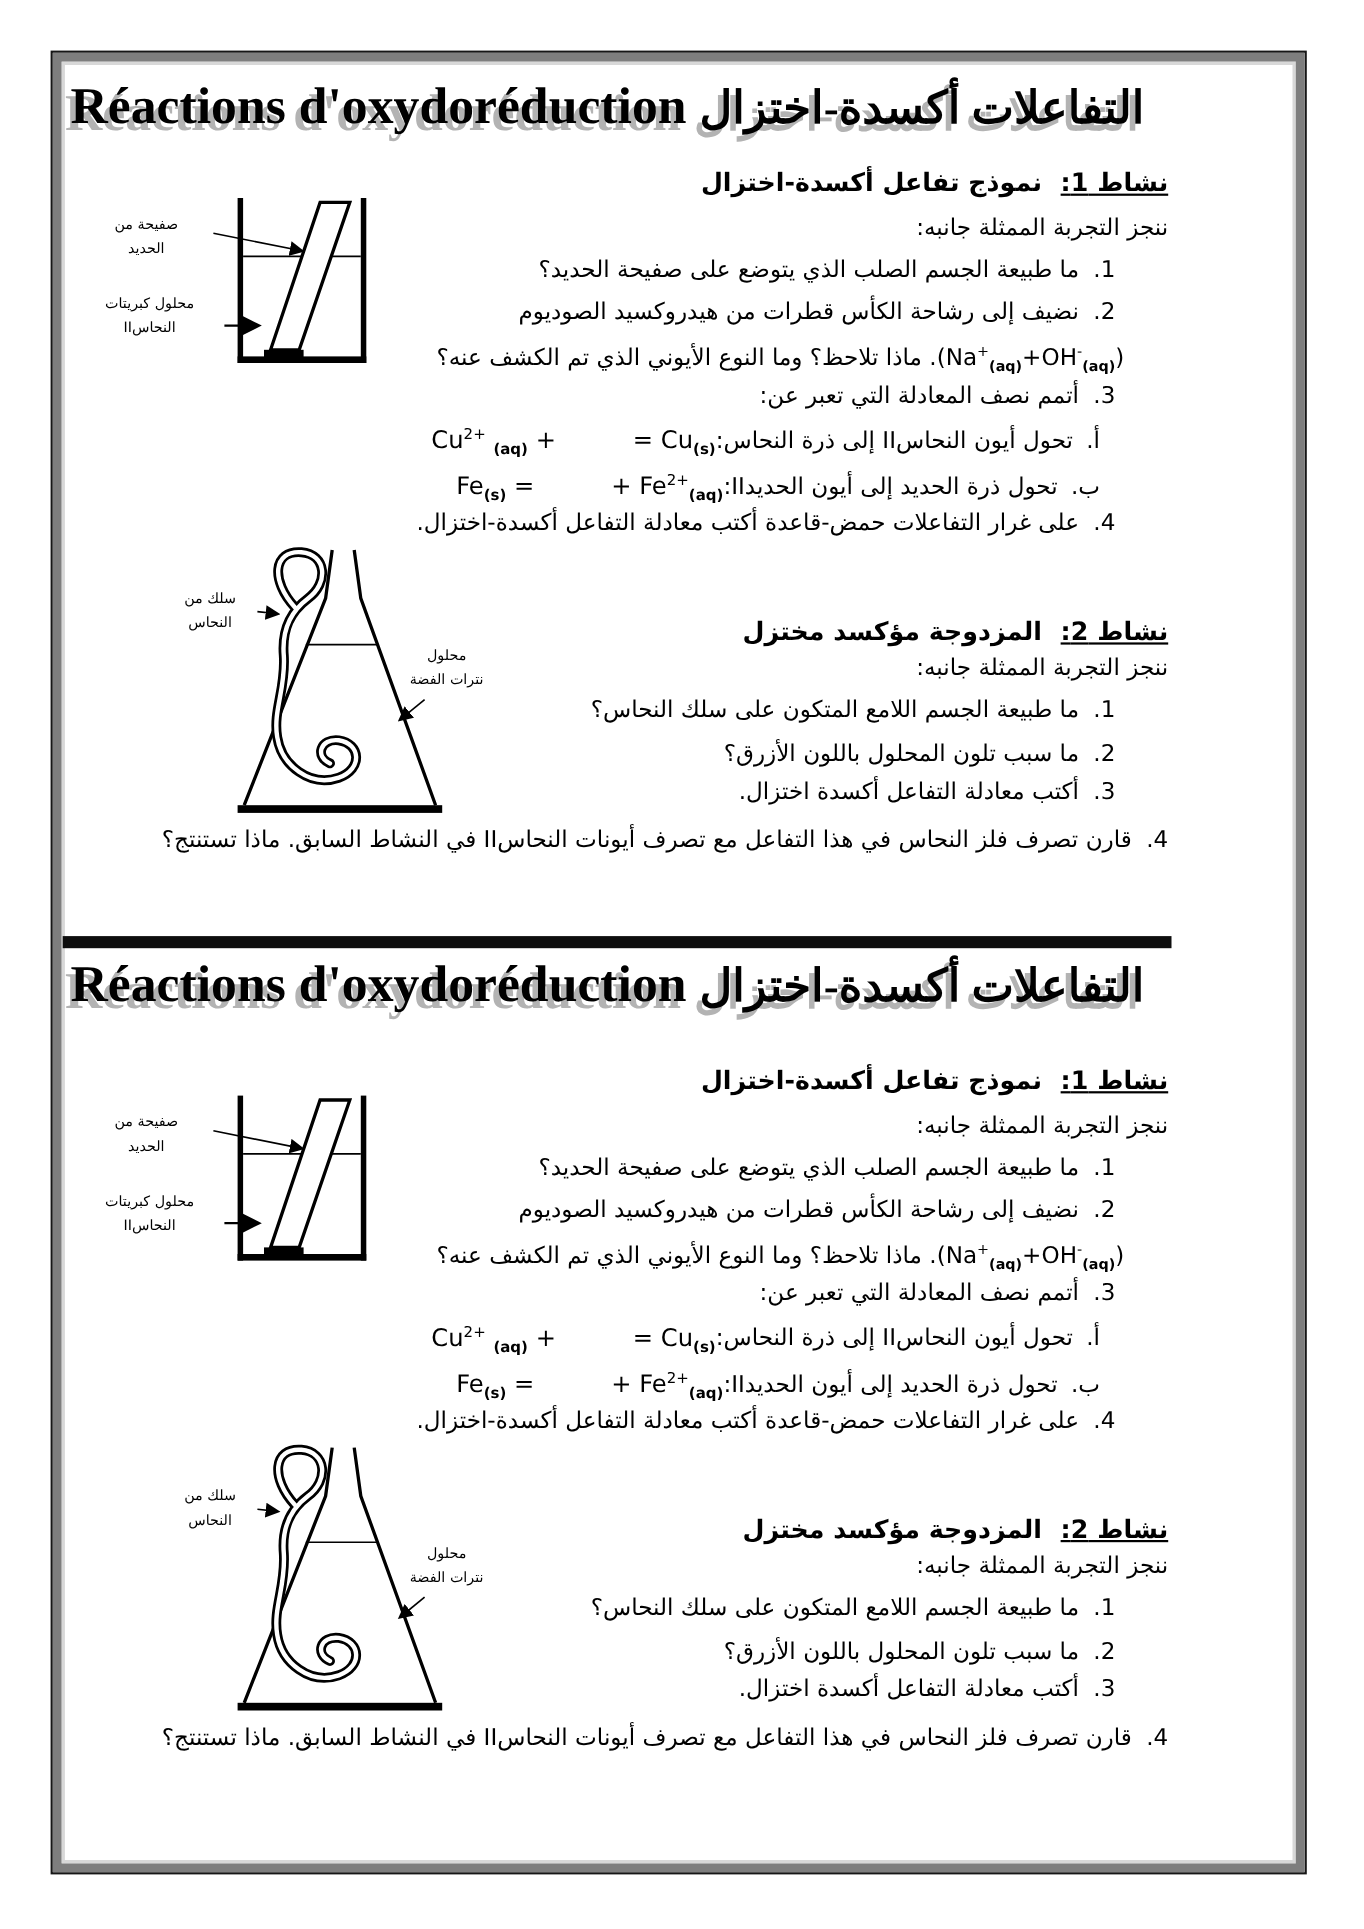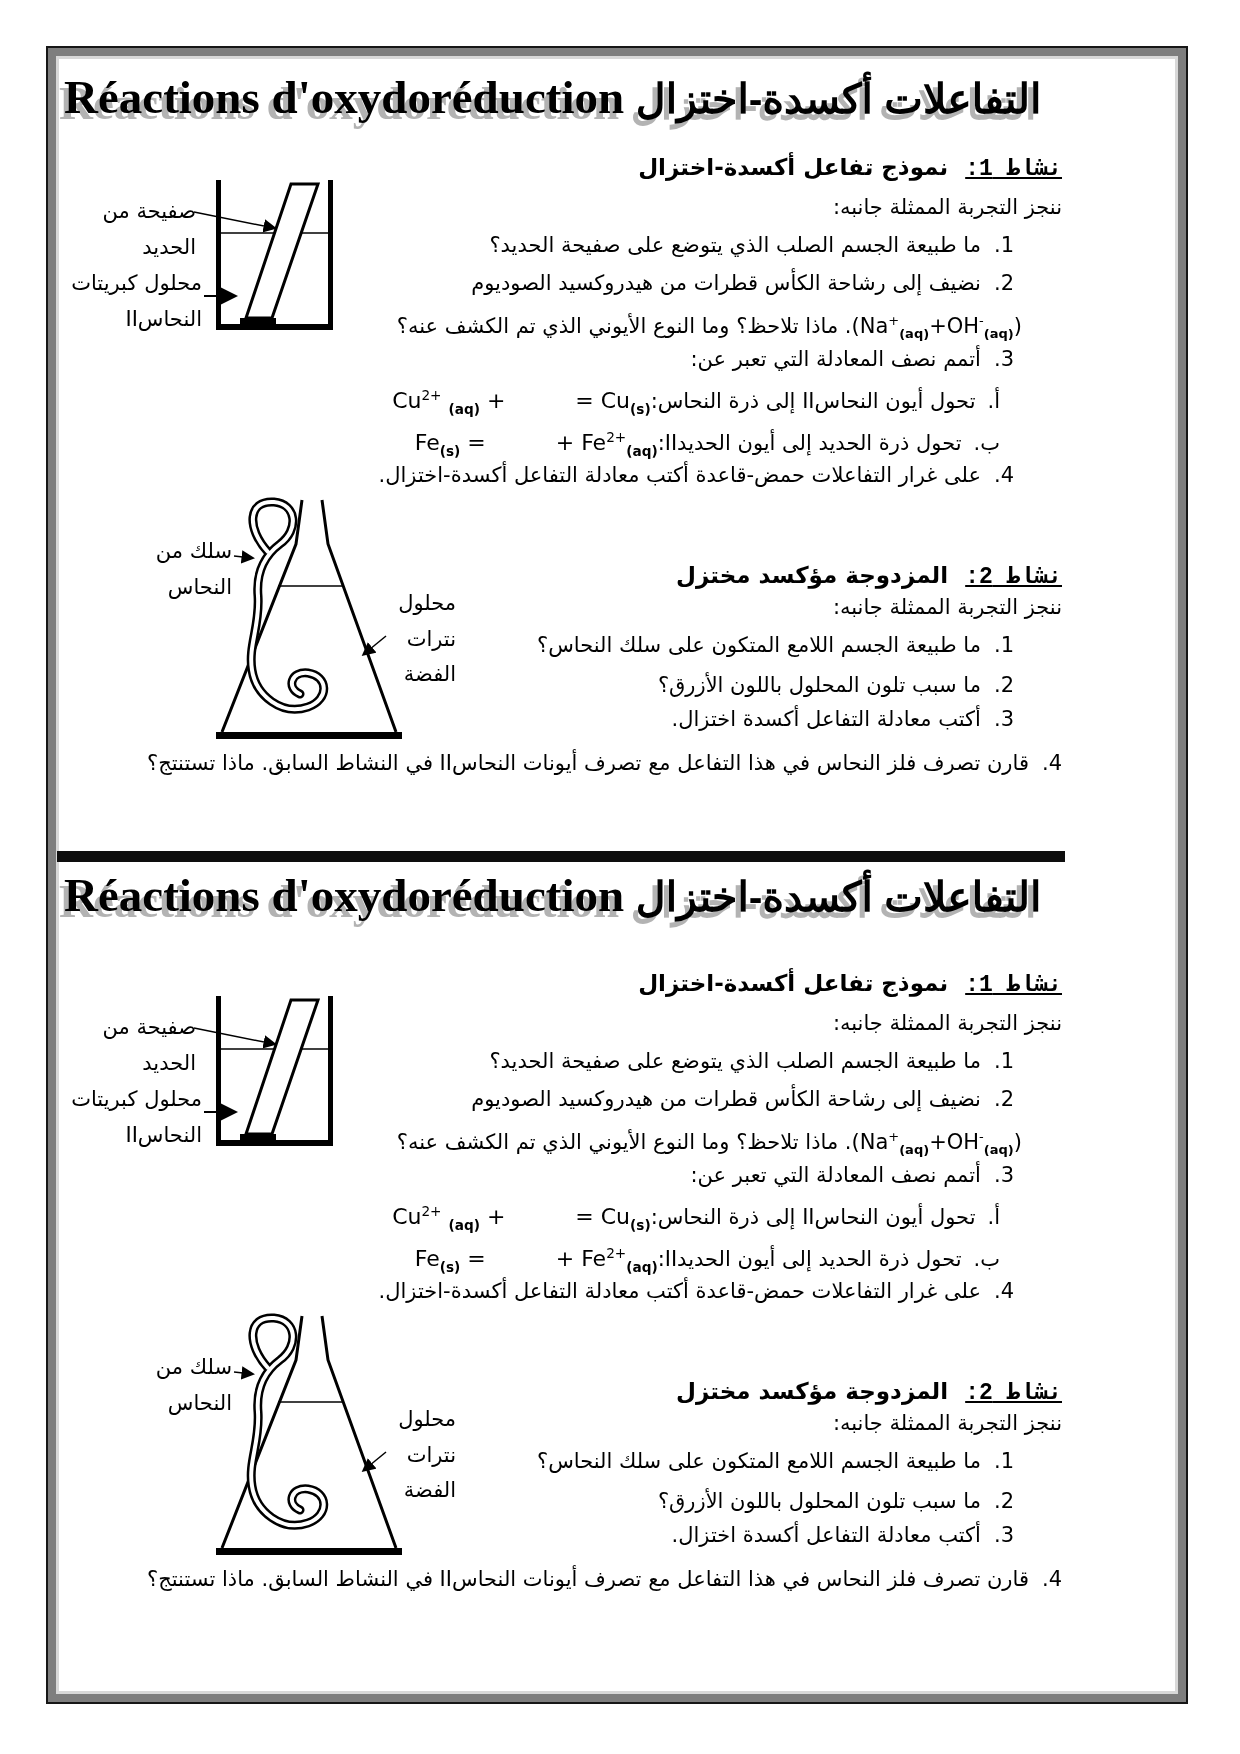--- a/index.html
+++ b/index.html
@@ -9,41 +9,41 @@
   }
   
   .page-frame{position:absolute;left:46px;top:46px;width:1142px;height:1658px;
     box-sizing:border-box;border:2px solid #161616;}
   .page-frame-inner{position:absolute;inset:0;border:8px solid #7e7e7e;
     box-shadow:inset 0 0 0 3px #d8d8d8;}
   
   .title{position:absolute;left:64px;width:1060px;white-space:nowrap;
     font-family:"Liberation Serif",serif;font-weight:bold;font-size:47px;line-height:1.25;
     color:#000;text-shadow:-5px 6px 0 #b3b3b3;}
-  .title .t-ar{font-family:Liberation Sans, sans-serif;font-size:41px;}
+  .title .t-ar{font-family:Liberation Serif, serif;font-size:41px;}
   
   .divider{position:absolute;left:57px;width:1008px;height:11px;background:#0e0e0e;}
   
   .sheet-section{position:absolute;left:62px;width:1000px;height:645px;direction:rtl;}
   .row{position:absolute;right:0;left:0;font-size:21px;line-height:30px;white-space:nowrap;}
   .act-heading{font-weight:bold;font-size:23px;}
-  .act-heading .lbl{text-decoration:underline;margin-inline-end:9px;font-family:Liberation Mono, monospace;}
+  .act-heading .lbl{text-decoration:underline;margin-inline-end:9px;}
   .item{display:flex;align-items:baseline;padding-right:48px;box-sizing:border-box;}
   .item .num{margin-inline-end:13px;}
   .cont{padding-right:40px;box-sizing:border-box;}
   .eqrow{display:flex;align-items:baseline;padding-right:62px;box-sizing:border-box;}
   .eqrow .num{margin-inline-end:12px;}
   .eq{direction:ltr;unicode-bidi:isolate;white-space:pre;font-size:22px;margin-inline-start:46px;}
   .eq-inline{direction:ltr;unicode-bidi:isolate;white-space:pre;font-size:21px;}
   .eq sup,.eq-inline sup{font-size:62%;}
   .eq sub,.eq-inline sub{font-size:62%;font-weight:bold;}
   
   .diagram{position:absolute;direction:ltr;}
   .diagram svg{position:absolute;left:0;top:0;}
-  .dlabel{position:absolute;direction:rtl;text-align:right;font-size:21px;line-height:1.7;}
+  .dlabel{position:absolute;direction:rtl;text-align:center;font-size:13px;line-height:1.7;}
 </style>
 </head>
 <body>
 
 <div class="page-frame">
   <div class="page-frame-inner"></div>
 </div>
 
 <div class="title" style="top:68px">
   <span>Réactions d'oxydoréduction</span>

